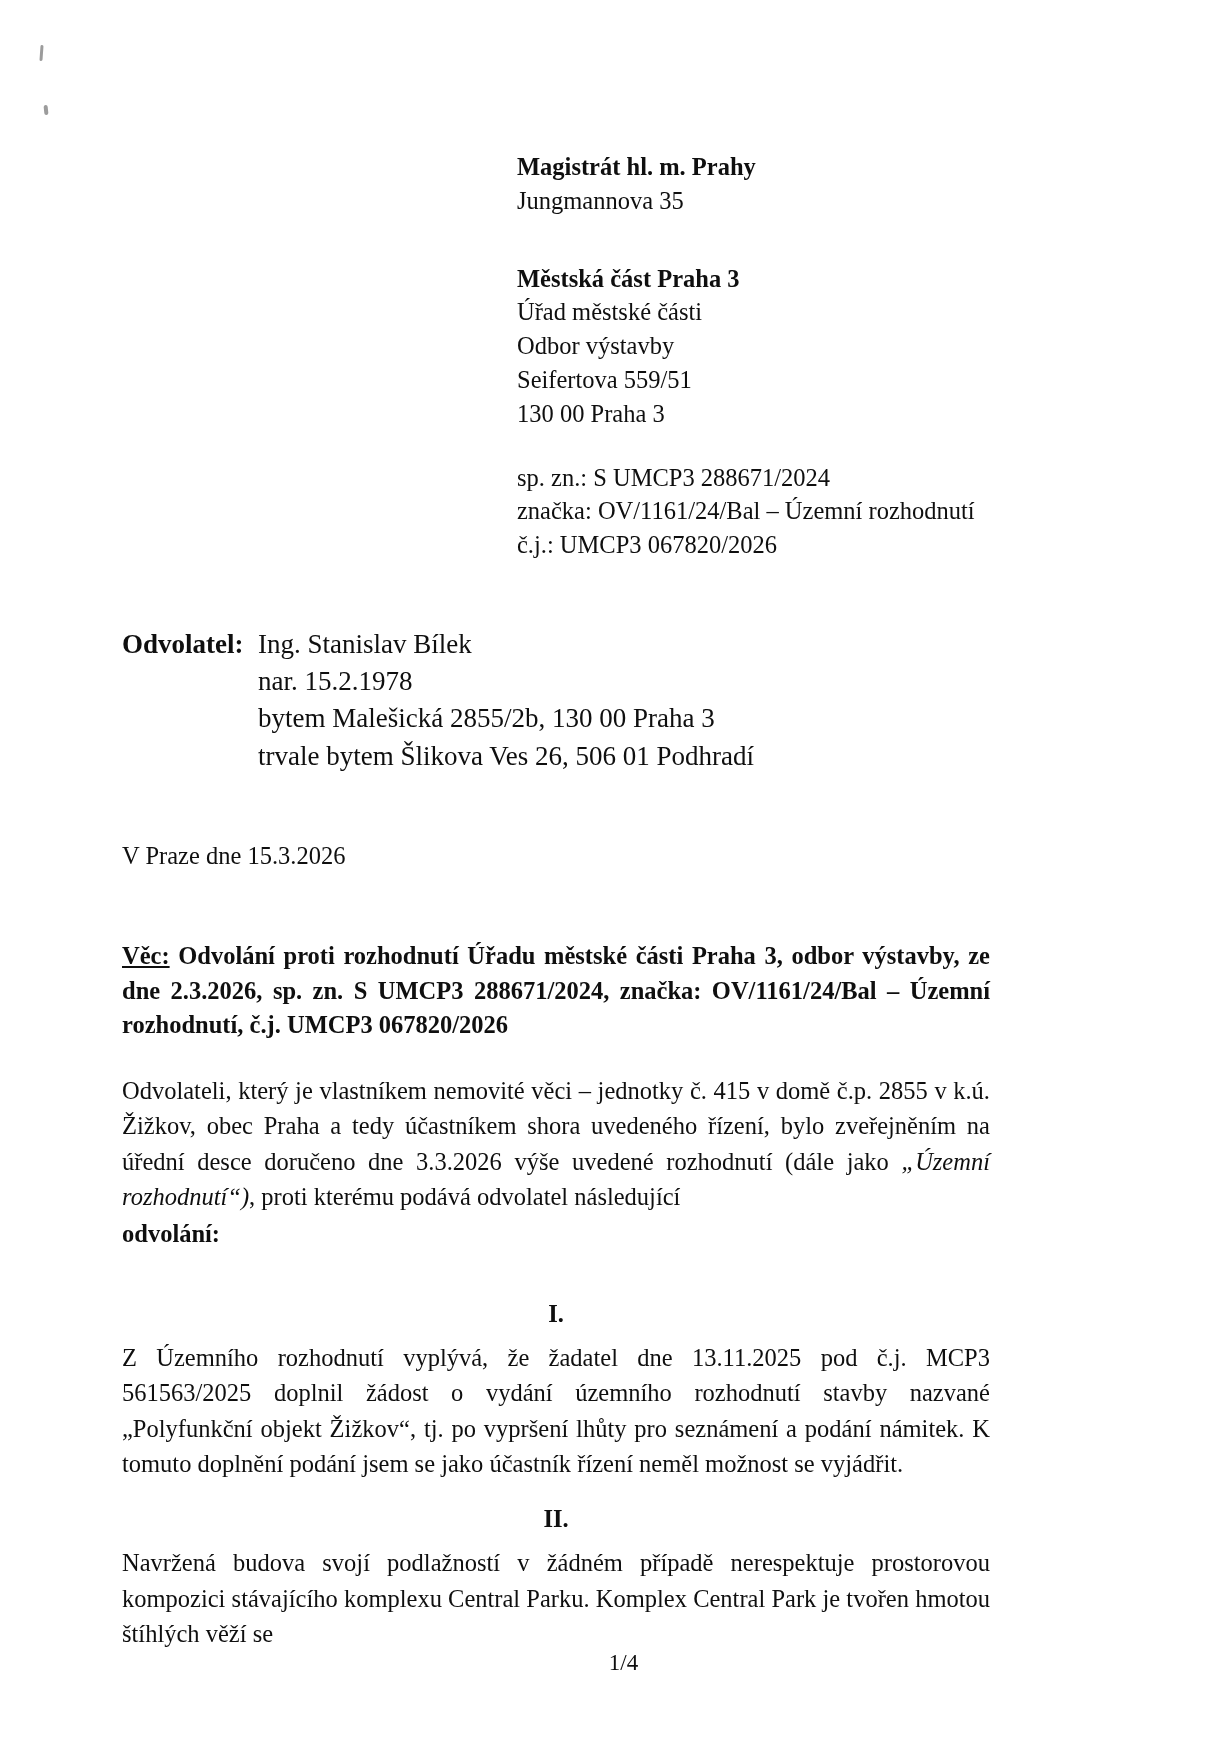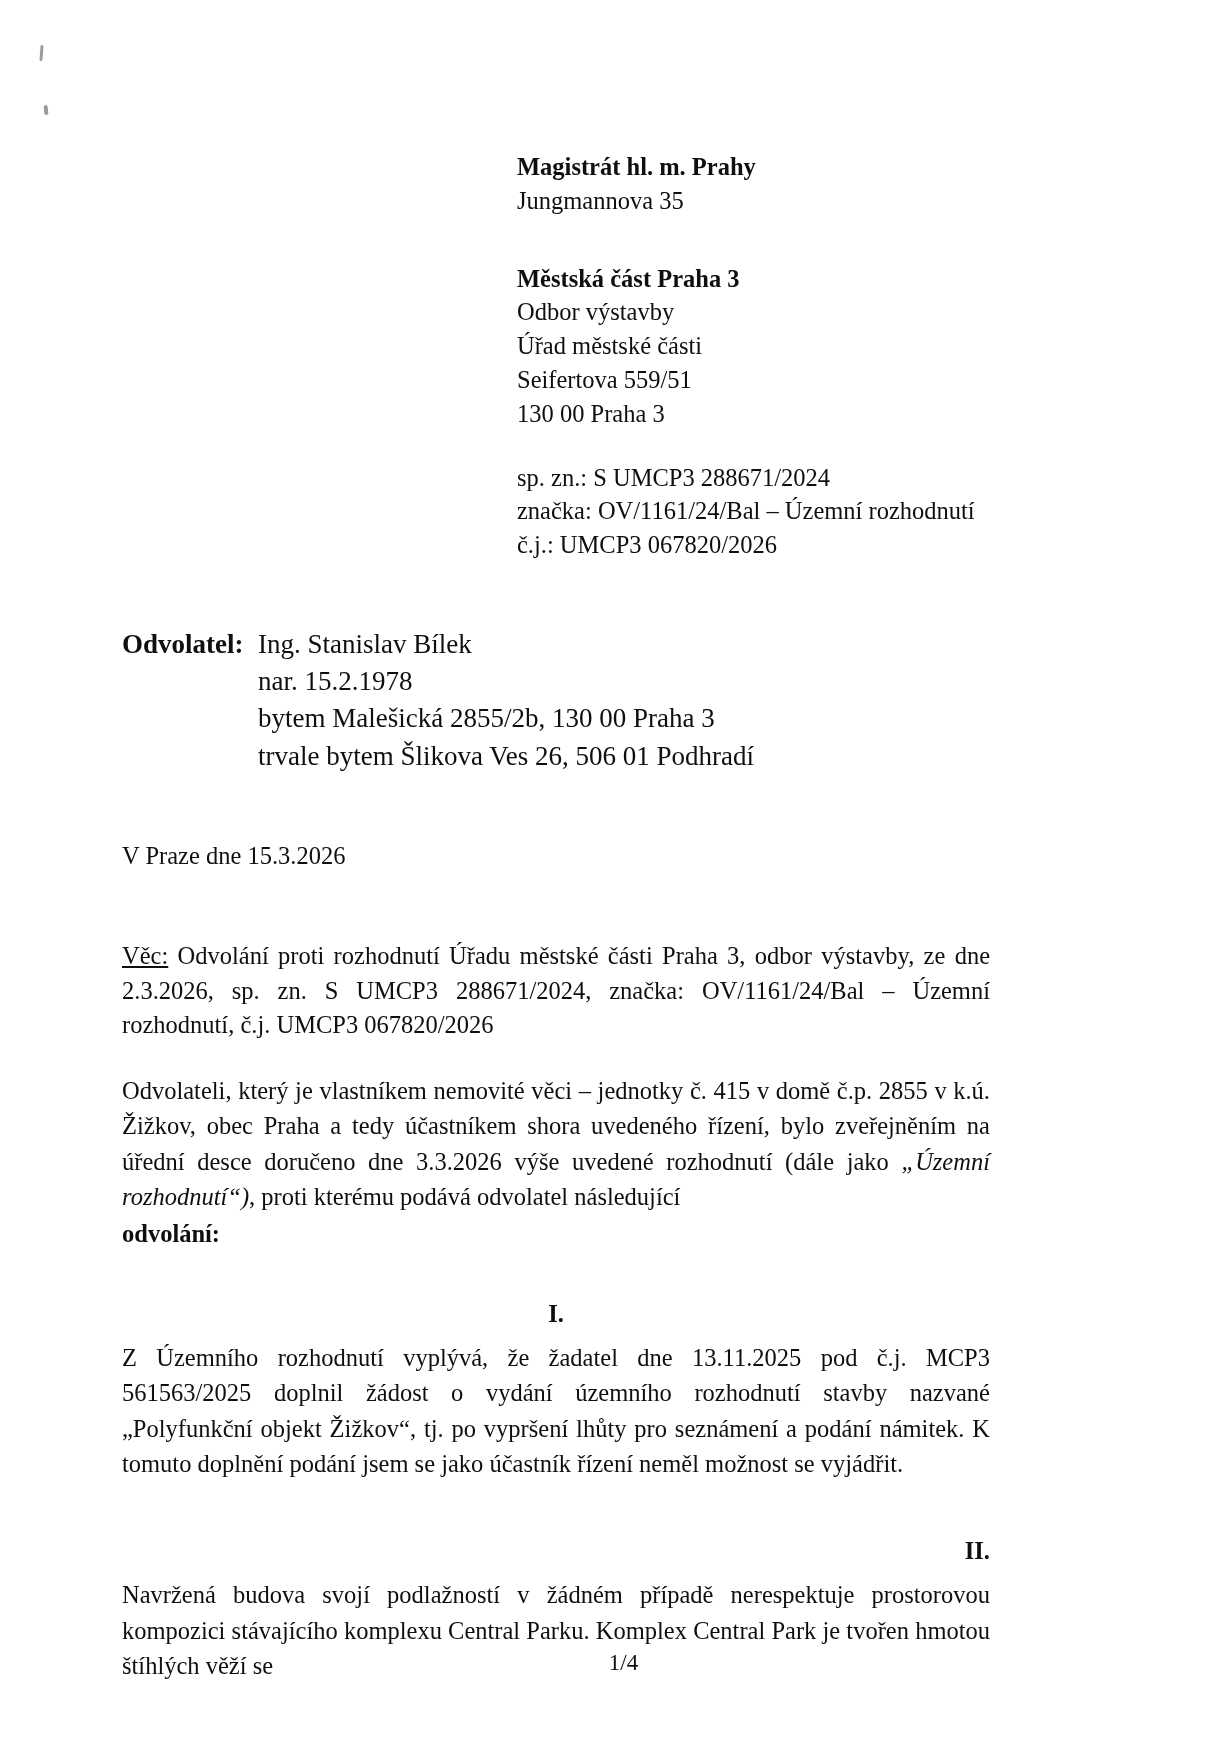--- a/index.html
+++ b/index.html
@@ -65,21 +65,21 @@
 
   .place-date {
     margin-top: 64px;
     font-size: 24.5px;
     line-height: 1.38;
   }
 
   .subject {
     margin-top: 66px;
     font-size: 24.5px;
-    font-weight: normal;
+    font-weight: bold;
     line-height: 1.42;
     text-align: justify;
   }
   .subject .u { text-decoration: underline; }
 
   p.body-par {
     margin: 30px 0 0 0;
     font-size: 24.5px;
     line-height: 1.44;
     text-align: justify;
@@ -93,21 +93,21 @@
     font-weight: bold;
     font-size: 24.5px;
     margin-top: 6px;
   }
   .roman {
     text-align: center;
     font-weight: bold;
     font-size: 24.5px;
     margin-top: 52px;
   }
-  .roman.second { margin-top: 56px; text-align: right; }
+  .roman.second { margin-top: 24px; }
 
   .footer {
     position: absolute;
     left: 8px;
     top: 1650px;
     width: 1231px;
     text-align: center;
     font-size: 23px;
   }
 </style>
@@ -120,22 +120,22 @@
   <div class="speck b"></div>
 
   <div class="content">
 
     <div class="addr-block">
       <div class="ln bold">Magistrát hl. m. Prahy</div>
       <div class="ln">Jungmannova 35</div>
       <div class="gap-sm"></div>
       <div class="gap-sm"></div>
       <div class="ln bold">Městská část Praha 3</div>
+      <div class="ln">Úřad městské části</div>
       <div class="ln">Odbor výstavby</div>
-      <div class="ln">Úřad městské části</div>
       <div class="ln">Seifertova 559/51</div>
       <div class="ln">130 00 Praha 3</div>
     </div>
 
     <div class="ref-block">
       <div class="ln">sp. zn.: S UMCP3 288671/2024</div>
       <div class="ln">značka: OV/1161/24/Bal – Územní rozhodnutí</div>
       <div class="ln">č.j.: UMCP3 067820/2026</div>
     </div>
 

